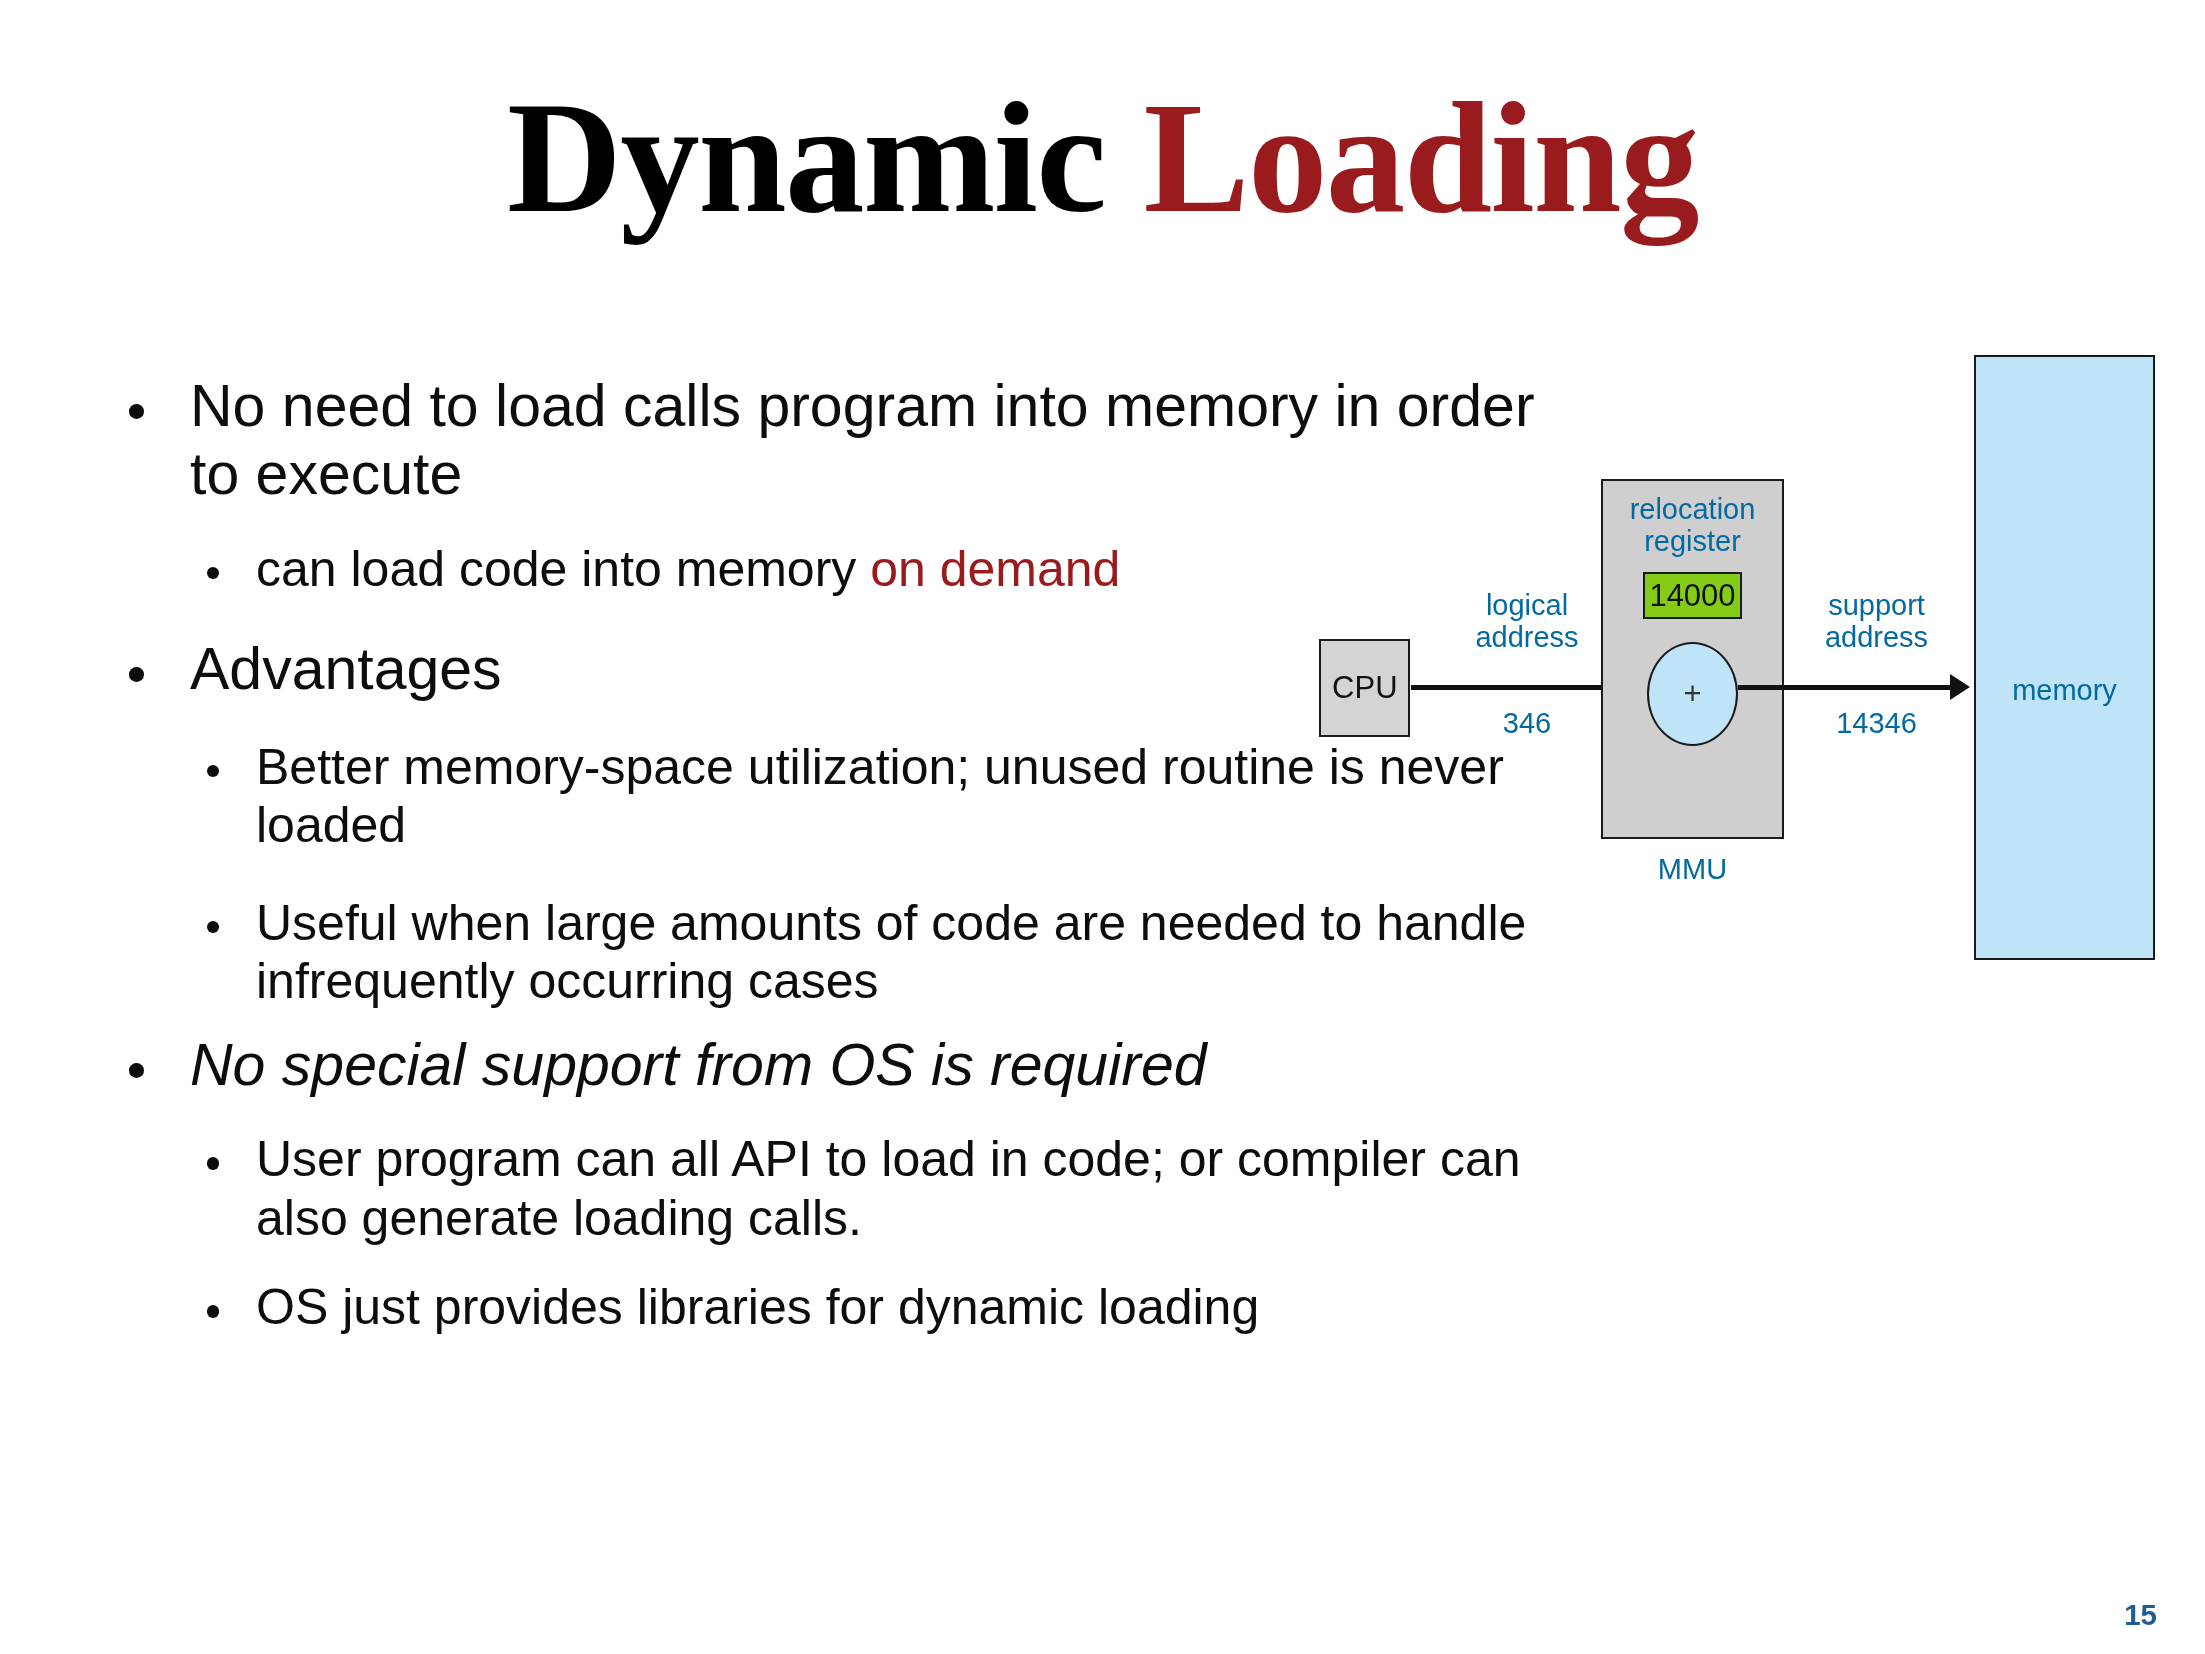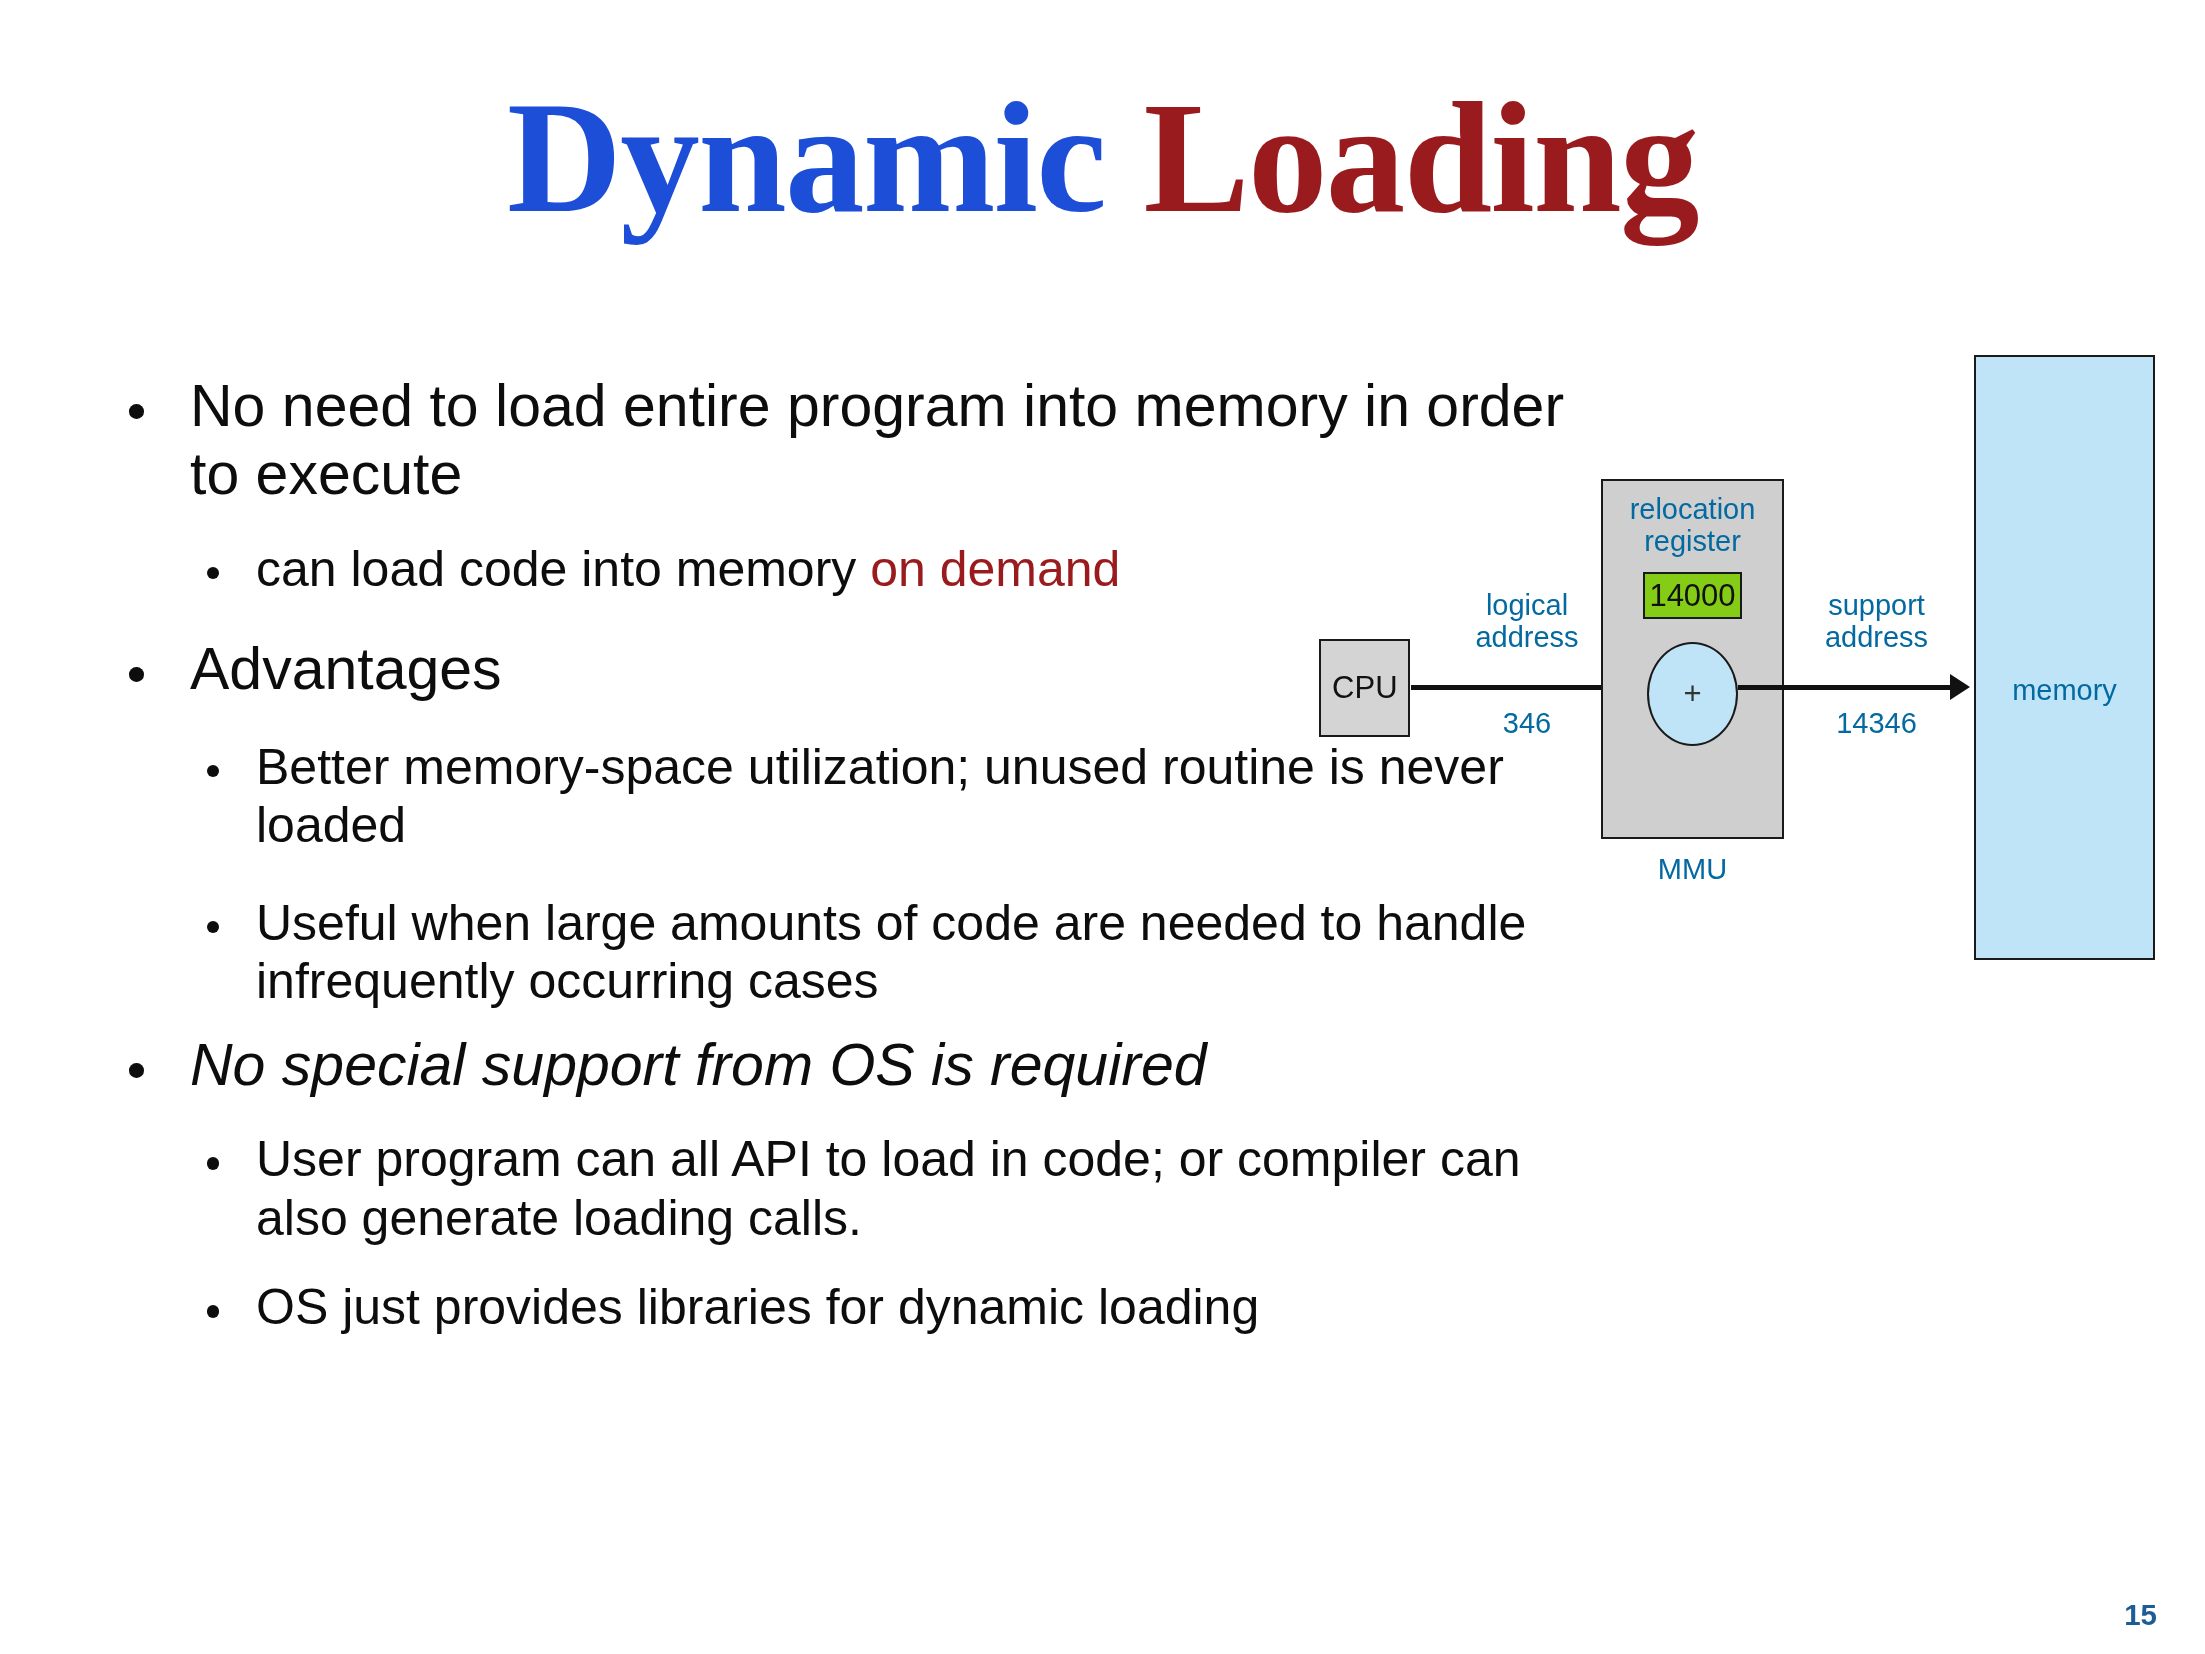--- a/index.html
+++ b/index.html
@@ -23,21 +23,21 @@
     top: 78px;
     width: 2205px;
     text-align: center;
     font-family: "Liberation Serif", serif;
     font-weight: bold;
     font-size: 159px;
     line-height: 1.0;
     letter-spacing: -1.6px;
     white-space: nowrap;
   }
-  #title .t-black { color: #1d4ed8; }
+  #title .t-black { color: #000000; }
   #title .t-red   { color: #991B1E; }
 
   
   #body-col {
     position: absolute;
     left: 109px;
     top: 372px;
     width: 1457px;
   }
   .blt {
@@ -283,21 +283,21 @@
 <div id="slide">
 
   <div id="title">
     <span class="t-black">Dynamic</span><span class="t-sp"> </span><span class="t-red">Loading</span>
   </div>
 
   <div id="body-col">
 
     <div class="blt lvl1">
       <span class="dot"></span>
-      <span class="txt">No need to load entire program into memory in order to execute</span>
+      <span class="txt">No need to load calls program into memory in order to execute</span>
     </div>
 
     <div class="blt lvl2 sp-a">
       <span class="dot"></span>
       <span class="txt"><span>can load code into memory </span><span class="accent-red">on demand</span></span>
     </div>
 
     <div class="blt lvl1 sp-b">
       <span class="dot"></span>
       <span class="txt">Advantages</span>

